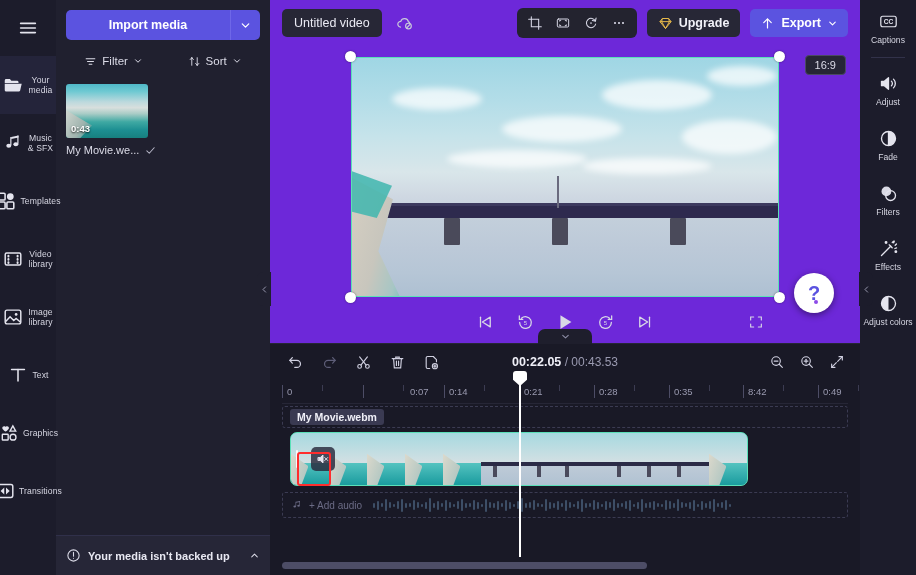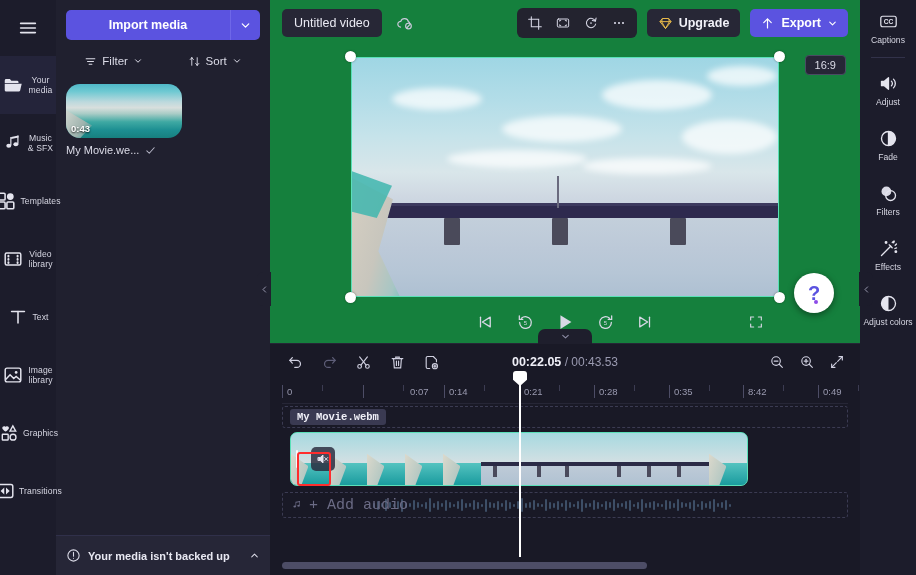--- a/index.html
+++ b/index.html
@@ -68,21 +68,21 @@
     height: 34px; margin-top: 4px; padding: 0 6px;
   }
   .fs-btn {
     display: flex; align-items: center; gap: 5px;
     font-size: 11.5px; color: #dcdce8; cursor: pointer;
     padding: 4px 6px; border-radius: 4px;
   }
   .media-grid { padding: 6px 10px; }
   .media-card { width: 97px; cursor: pointer; }
   .media-thumb {
-    width: 116px; height: 54px; border-radius: 14px;
+    width: 82px; height: 54px; border-radius: 3px;
     position: relative; overflow: hidden;
     background:
       linear-gradient(to bottom,
         #4fb8c8 0%, #6fc9d2 14%, #bcd9dd 33%, #d8dfdd 44%,
         #a9ccc6 55%, #3fa9a3 70%, #1d8f92 85%, #17807f 100%);
     padding-left: 20px;
   }
   .media-thumb .shore {
     position: absolute; left: 0; top: 26px; width: 26px; height: 28px;
     background: linear-gradient(120deg,#cfd6cf 0%, #9fb3ae 60%, #2f9a96 100%);
@@ -111,21 +111,21 @@
     background: #262637;
     border-top: 1px solid #30304a;
     display: flex; align-items: center; gap: 7px;
     padding: 0 10px; cursor: pointer;
   }
   .backup-bar .txt { font-size: 11px; font-weight: bold; color: #e8e8f2; flex: 1; }
 
   
   .center {
     flex: 1; height: 575px; display: flex; flex-direction: column;
-    background: #15803d; position: relative; min-width: 0; justify-content: center;
+    background: #6d28d9; position: relative; min-width: 0; justify-content: center;
   }
   .topbar {
     height: 46px; display: flex; align-items: center;
     padding: 0 12px; gap: 10px; flex: 0 0 46px;
   }
   .title-box {
     background: #272736; border-radius: 5px;
     height: 28px; display: flex; align-items: center;
     padding: 0 12px; font-size: 12.5px; color: #eaeaf3;
     cursor: text;
@@ -254,21 +254,21 @@
   .tl-time b { color: #f0f0f8; font-weight: bold; font-size: 12.5px; }
   .tl-right { position: absolute; right: 10px; display: flex; align-items: center; gap: 4px; }
 
   .ruler {
     height: 24px; position: relative; margin: 0 12px;
     border-bottom: 1px solid #262636;
   }
   .tick { position: absolute; top: 5px; font-size: 9.5px; color: #9a9ab0; padding-left: 4px; border-left: 1px solid #4d4d66; height: 13px; line-height: 13px; }
   .tick.minor { border-left: 1px solid #3c3c52; height: 6px; top: 5px; padding: 0; width: 1px; }
 
-  .tracks { position: relative; margin: 0 12px; height: 130px; font-family: Liberation Mono, monospace; }
+  .tracks { position: relative; margin: 0 12px; height: 130px; }
   .track-row {
     position: absolute; left: 0; right: 0;
     border: 1px dashed #3b3b52; border-radius: 3px;
   }
   .tr-top { top: 2px; height: 22px; }
   .tr-audio { top: 88px; height: 26px; display: flex; align-items: center; padding-left: 8px; gap: 6px; }
   .clip-label {
     position: absolute; left: 8px; top: 5px;
     background: #3a3a52; border-radius: 3px;
     padding: 2px 7px; font-size: 10.5px; font-weight: bold; color: #f0f0f8;
@@ -304,21 +304,21 @@
   .mute-highlight {
     position: absolute; left: 15px; top: 50%; transform: translateY(-50%);
     width: 34px; height: 34px; border: 2.5px solid #ff2d2d; border-radius: 3px;
     z-index: 6; pointer-events: none;
   }
   .audio-wave {
     position: absolute; left: 90px; right: 6px; top: 50%; transform: translateY(-50%);
     height: 16px; display: flex; align-items: center; gap: 2px; opacity: .55;
   }
   .audio-wave i { display: block; width: 2px; background: #5c7b9c; border-radius: 1px; }
-  .add-audio-txt { font-size: 15px; color: #6b6b85; z-index: 2; }
+  .add-audio-txt { font-size: 10px; color: #6b6b85; z-index: 2; }
   .playhead {
     position: absolute; left: 249px; top: 36px; bottom: 18px;
     width: 2px; background: #fff; z-index: 10; pointer-events: none;
   }
   .playhead .head {
     position: absolute; top: -9px; left: -6px;
     width: 14px; height: 15px; background: #fff;
     border-radius: 3px 3px 6px 6px;
     clip-path: polygon(0 0, 100% 0, 100% 58%, 50% 100%, 0 58%);
   }
@@ -412,37 +412,37 @@
           <line x1="17" y1="8.4" x2="17" y2="9.2" stroke-width="2.2" stroke-linecap="round"></line>
           <line x1="17" y1="12" x2="17" y2="12.8" stroke-width="2.2" stroke-linecap="round"></line>
           <line x1="17" y1="15.5" x2="17" y2="16.3" stroke-width="2.2" stroke-linecap="round"></line>
         </svg>
       </span>
       <span class="lbl">Video library</span>
     </div>
 
     <div class="rail-item">
       <span>
-        <svg class="rail-icon" viewBox="0 0 24 24" fill="none" stroke="#e4e4ee" stroke-width="1.7" stroke-linecap="round">
-          <line x1="5" y1="6" x2="19" y2="6"></line>
-            <line x1="12" y1="6" x2="12" y2="18.5"></line>
-        </svg>
-      </span>
-      <span class="lbl">Text</span>
-    </div>
-
-    <div class="rail-item">
-      <span>
         <svg class="rail-icon" viewBox="0 0 24 24" fill="none" stroke="#e4e4ee" stroke-width="1.6">
           <rect x="3.5" y="4.5" width="17" height="15" rx="2"></rect>
           <circle cx="15.4" cy="9.2" r="1.5" fill="#e4e4ee" stroke="none"></circle>
           <path d="M4 17l4.8-5.3 4 4.2 2.6-2.4 4.6 4"></path>
         </svg>
       </span>
       <span class="lbl">Image library</span>
+    </div>
+
+    <div class="rail-item">
+      <span>
+        <svg class="rail-icon" viewBox="0 0 24 24" fill="none" stroke="#e4e4ee" stroke-width="1.7" stroke-linecap="round">
+          <line x1="5" y1="6" x2="19" y2="6"></line>
+            <line x1="12" y1="6" x2="12" y2="18.5"></line>
+        </svg>
+      </span>
+      <span class="lbl">Text</span>
     </div>
 
     <div class="rail-item">
       <span>
         <svg class="rail-icon" viewBox="0 0 24 24" fill="none" stroke="#e4e4ee" stroke-width="1.5">
           <path d="M6.6 4.5c1 0 1.7.8 1.7.8s.7-.8 1.7-.8c1.1 0 1.9.9 1.9 2 0 1.8-3.6 3.9-3.6 3.9S4.7 8.3 4.7 6.5c0-1.1.8-2 1.9-2z" fill="#e4e4ee" stroke="none"></path>
           <path d="M16.2 4.3l3.1 5.6h-6.2z"></path>
           <rect x="4.7" y="13.4" width="6.4" height="6.2" rx=".6"></rect>
           <circle cx="16.4" cy="16.5" r="3.2"></circle>
         </svg>

